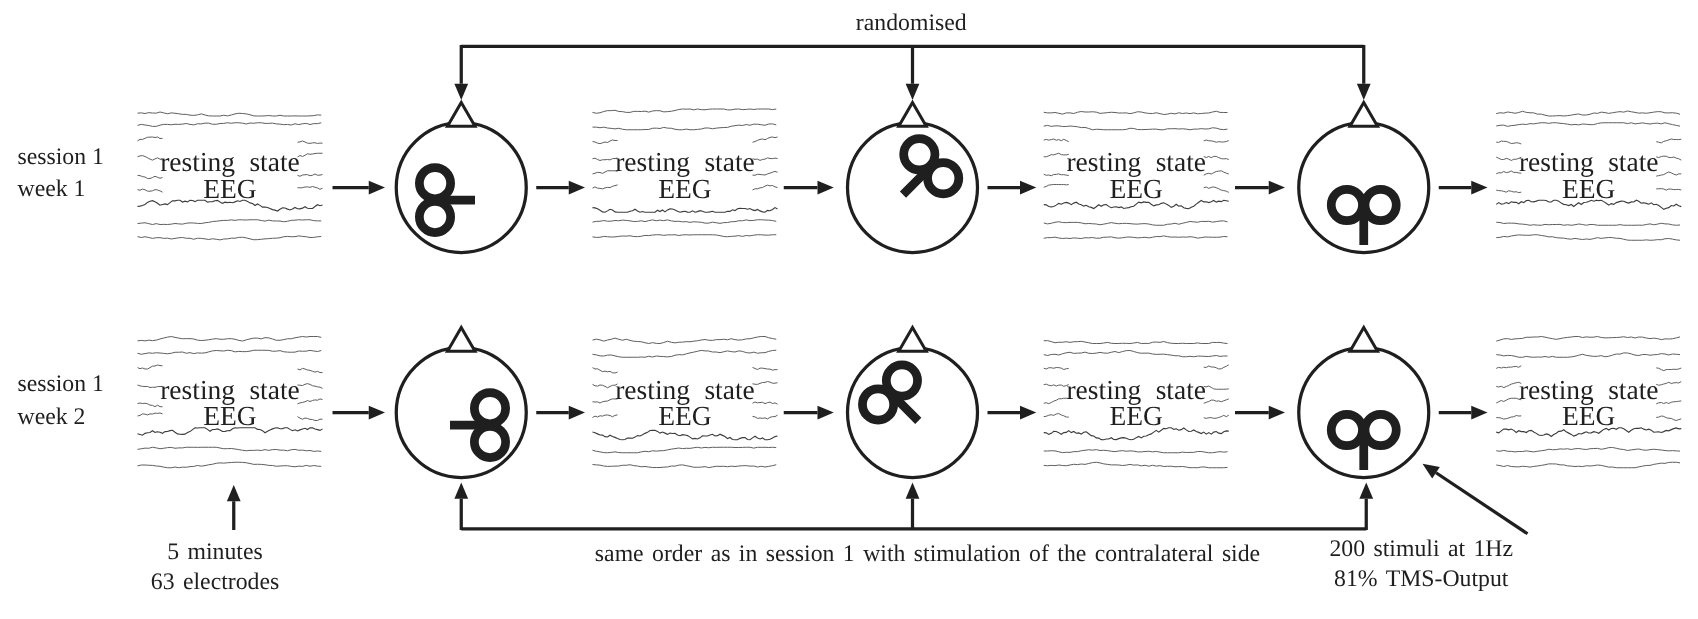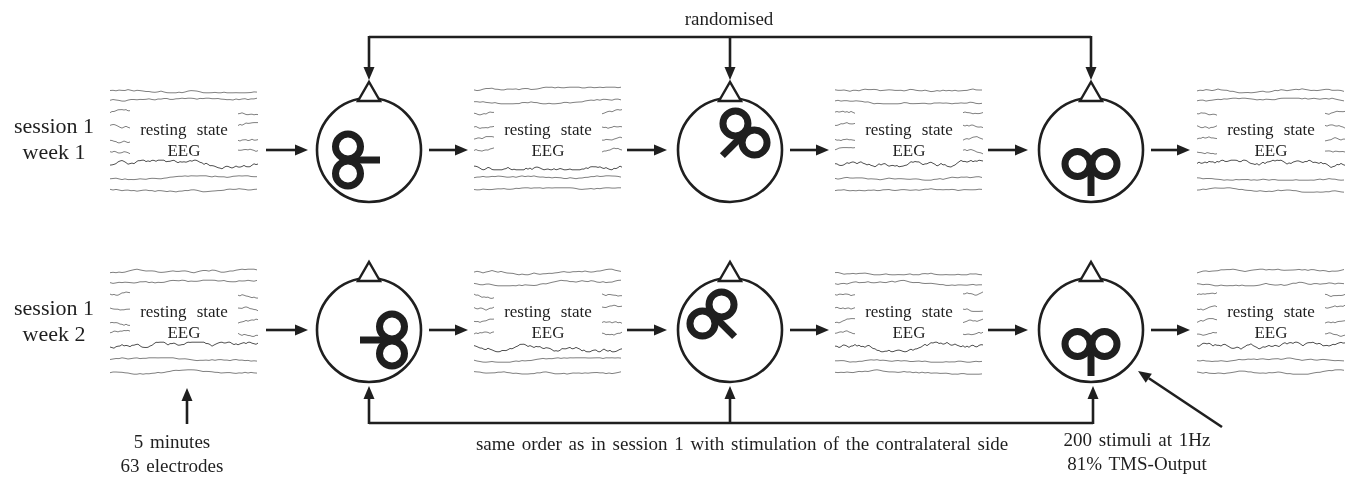--- a/index.html
+++ b/index.html
@@ -3,22 +3,22 @@
 <meta charset="utf-8">
 <style>
   html,body{margin:0;padding:0;background:#fff;}
   .canvas{
     position:relative;width:1358px;height:495px;background:#fff;
     font-family:"Liberation Serif", serif;color:#1f1f1f;overflow:hidden;
   }
   .txt{position:absolute;white-space:nowrap;}
   .ctr{transform:translateX(-50%);text-align:center;}
   .randomised{font-size:19px;}
-  .session{font-size:22px;line-height:26px;text-align:center;}
-  .eeg-label{font-size:17px;line-height:21px;text-align:center;}
+  .session{font-size:19px;line-height:26px;}
+  .eeg-label{font-size:22px;line-height:21px;text-align:center;}
   .eeg-label .l1{word-spacing:6px;}
   .note{font-size:19px;line-height:24px;word-spacing:2px;}
   svg{position:absolute;left:0;top:0;}
 </style>
 </head>
 <body>
 
 <div class="canvas" style="background: rgb(255, 255, 255); color: rgb(31, 31, 31);">
 
   <svg id="diagram" width="1358" height="495" viewBox="0 0 1358 495">

